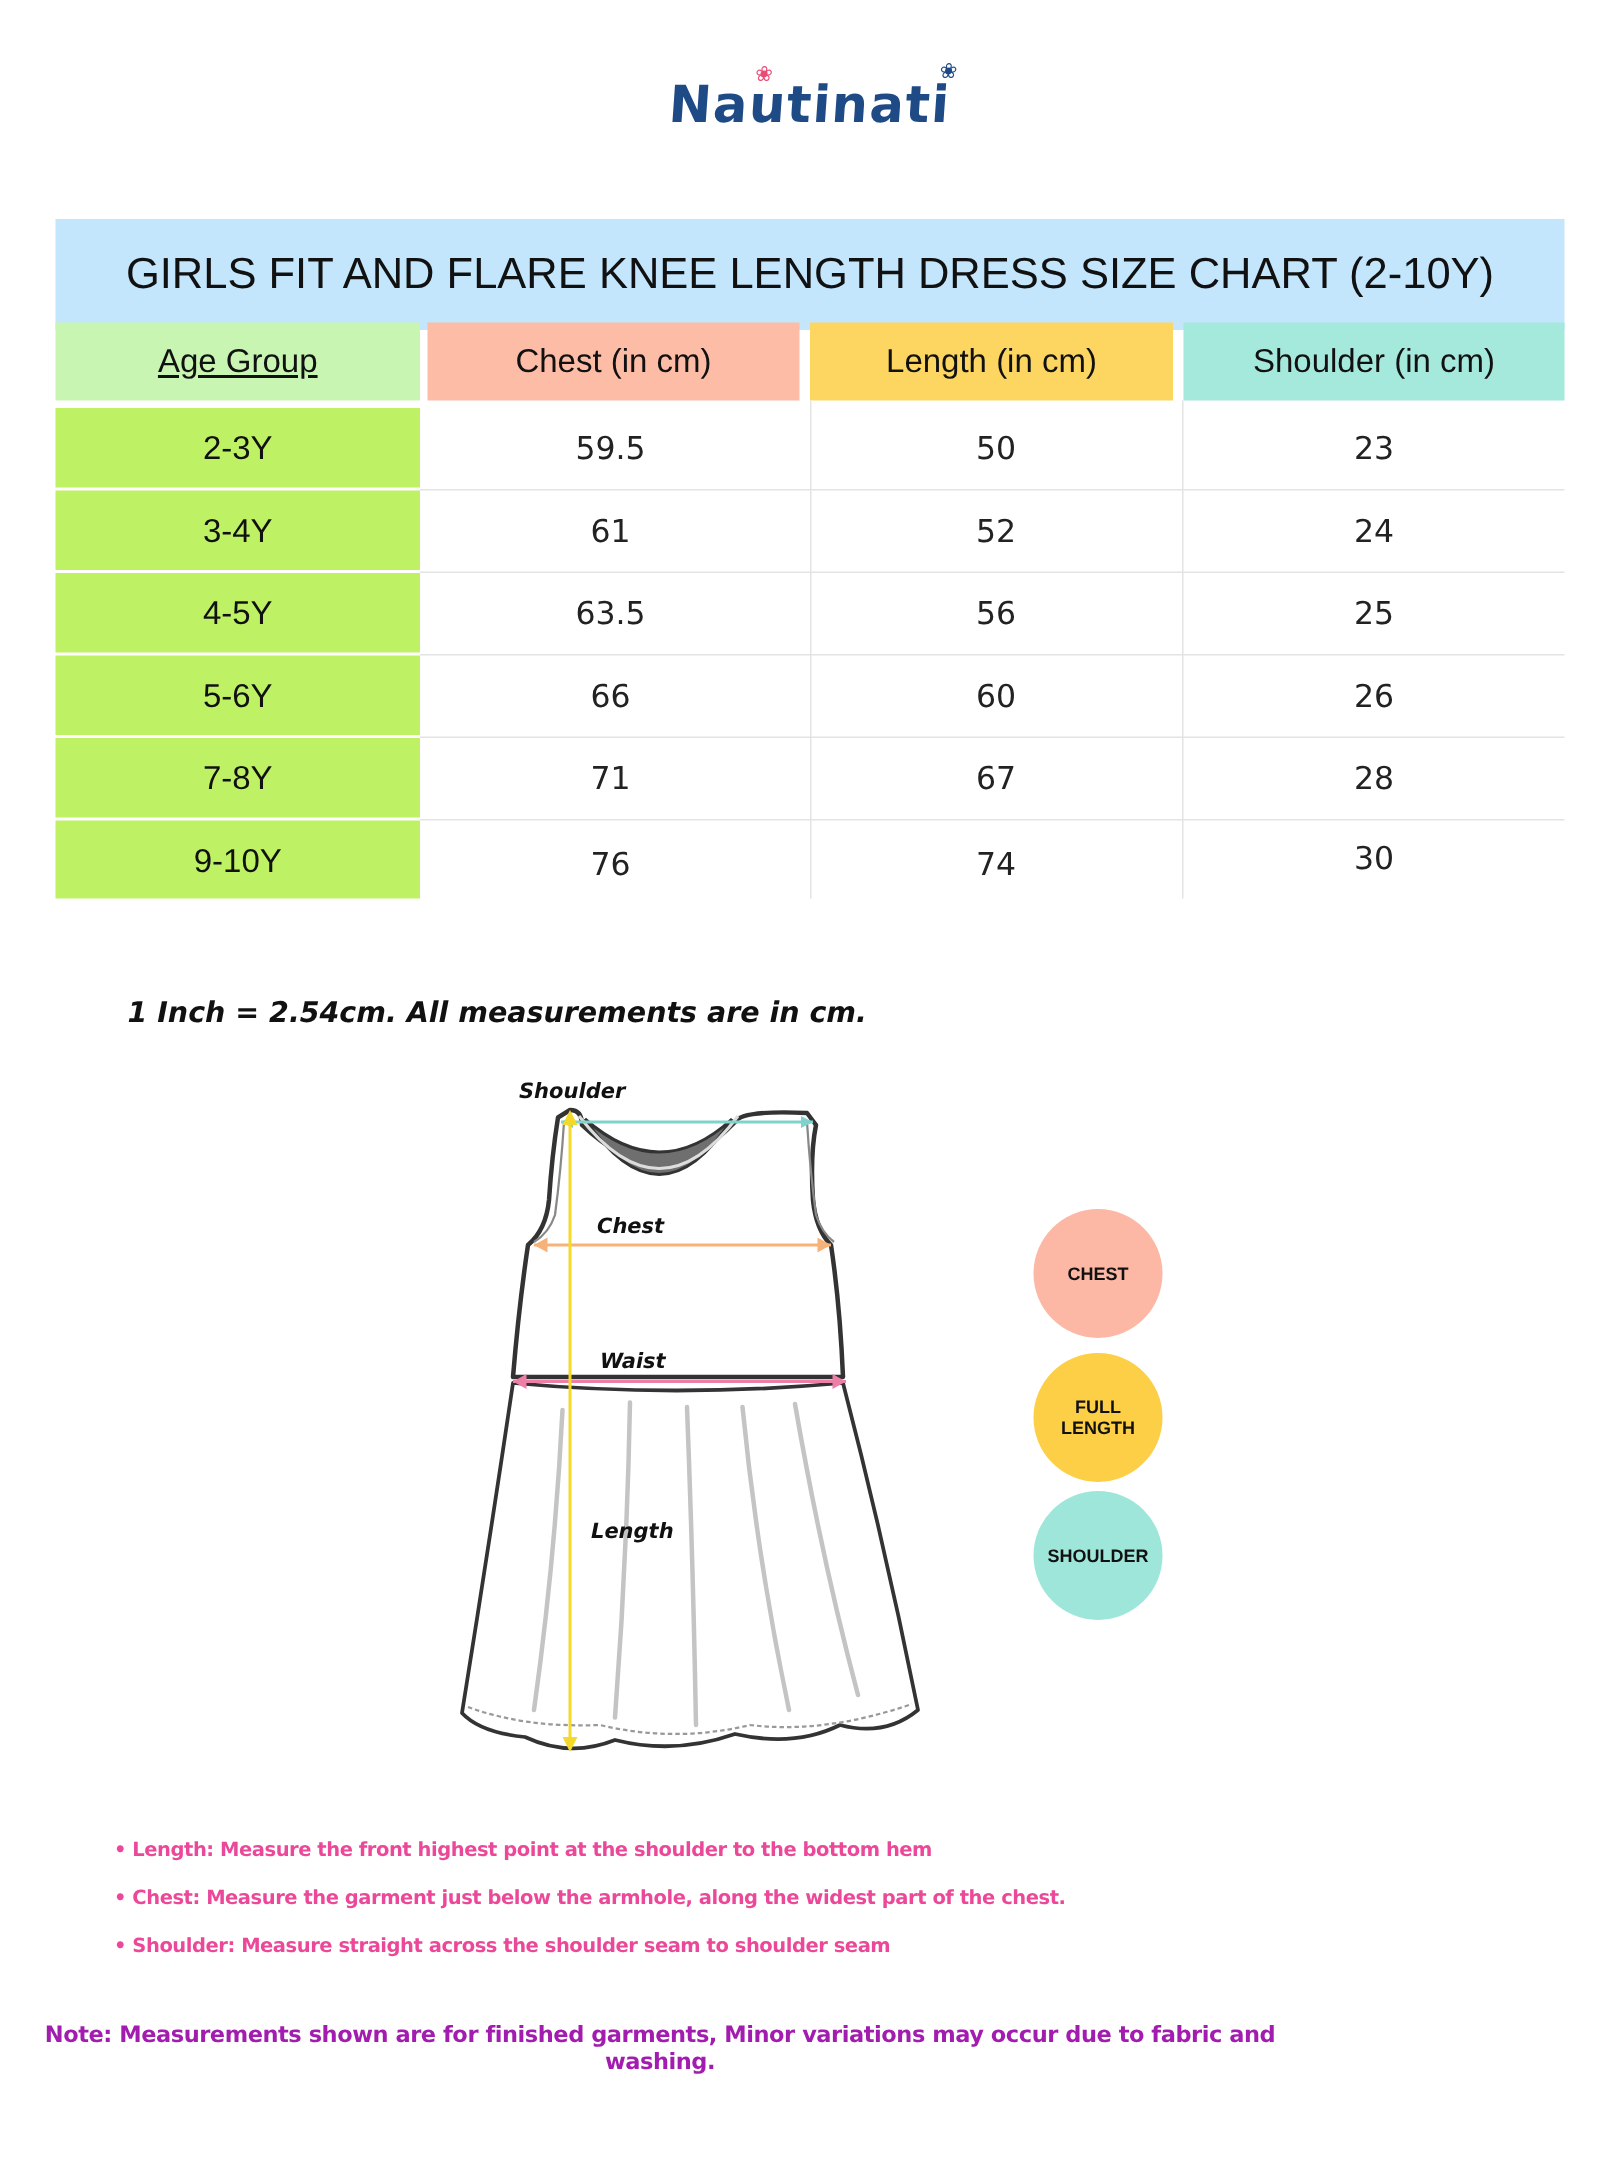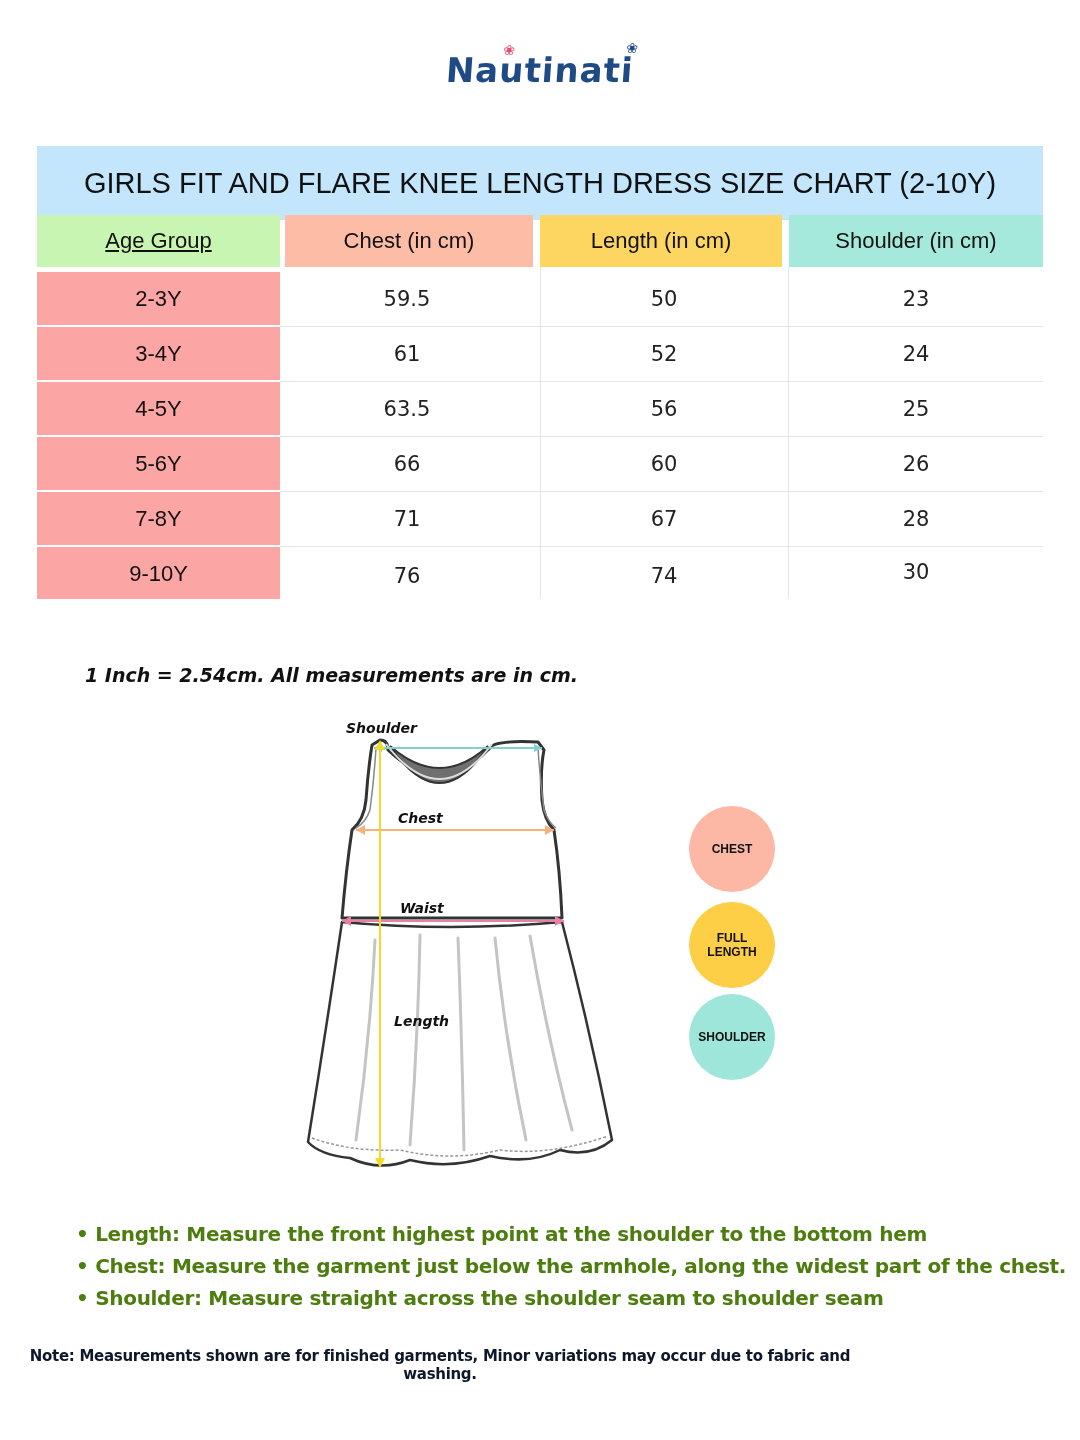--- a/index.html
+++ b/index.html
@@ -12,42 +12,42 @@
 
   .title-bar { position:absolute; left:37px; top:134px; width:1006px; height:74px; background:#c3e6fc; display:flex; align-items:center; justify-content:center; font-size:29px; color:#111;margin-top:12px; }
 
   .hcell { position:absolute; top:215px; height:52px; display:flex; align-items:center; justify-content:center; font-size:22px; color:#111; }
   .h0 { left:37px; width:243px; background:#c9f5b2;text-decoration:underline; }
   .h1 { left:285px; width:248px; background:#fdbca6; }
   .h2 { left:540px; width:242px; background:#fdd662; }
   .h3 { left:789px; width:254px; background:#a5e8dc; }
 
   .row { position:absolute; left:37px; width:1006px; height:53px; }
-  .row .age { position:absolute; left:0; top:0; width:243px; height:100%; background:#fca5a5; display:flex; align-items:center; justify-content:center; font-size:22px; }
+  .row .age { position:absolute; left:0; top:0; width:243px; height:100%; background:#bef264; display:flex; align-items:center; justify-content:center; font-size:22px; }
   .row .val { position:absolute; top:0; height:100%; display:flex; align-items:center; justify-content:center; font-family:"DejaVu Sans", sans-serif; font-size:21px; color:#222; }
   .row .c1 { left:243px; width:254px; }
   .row .c2 { left:503px; width:248px; }
   .row .c3 { left:752px; width:254px; }
   .row .line { position:absolute; left:243px; right:0; bottom:-2px; height:1px; background:#e4e4e4; }
   .vline { position:absolute; width:1px; background:#e4e4e4; top:267px; height:332px; }
 
   .unit-note { position:absolute; left:85px; top:664px; font-family:"DejaVu Sans", sans-serif; font-style:italic; font-weight:bold; font-size:19px; color:#111; }
 
   .diagram { position:absolute; left:290px; top:710px; width:340px; height:470px; }
   .diag-label { position:absolute; font-family:"DejaVu Sans", sans-serif; font-style:italic; font-weight:bold; font-size:14px; color:#111; }
 
   .circle { position:absolute; left:689px; width:86px; height:86px; border-radius:50%; display:flex; align-items:center; justify-content:center; text-align:center; font-weight:bold; font-size:12px; color:#111; line-height:14px; }
   .circ-chest { top:806px; background:#fcb8a5; }
   .circ-length { top:902px; background:#fdcf46; }
   .circ-shoulder { top:994px; background:#9fe6da; }
 
-  .bullets { position:absolute; left:76px; top:1218px; font-family:"DejaVu Sans", sans-serif; font-weight:bold; font-size:20px; color:#4d7c0f; }
+  .bullets { position:absolute; left:76px; top:1218px; font-family:"DejaVu Sans", sans-serif; font-weight:bold; font-size:13px; color:#ec4899; }
   .bullets .b { height:32px; line-height:32px; white-space:nowrap; letter-spacing:-0.3px; }
 
-  .note { position:absolute; left:0; width:880px; top:1347px; text-align:center; font-family:"DejaVu Sans", sans-serif; font-weight:bold; font-size:15px; color:#0f172a; letter-spacing:-0.3px; }
+  .note { position:absolute; left:0; width:880px; top:1347px; text-align:center; font-family:"DejaVu Sans", sans-serif; font-weight:bold; font-size:15px; color:#a21caf; letter-spacing:-0.3px; }
 </style>
 </head>
 <body>
 
 <div class="logo">
   <span class="logo-text">
     <span>Nautinati</span>
     <span class="paw pink">❀</span>
     <span class="paw blue">❀</span>
   </span>

